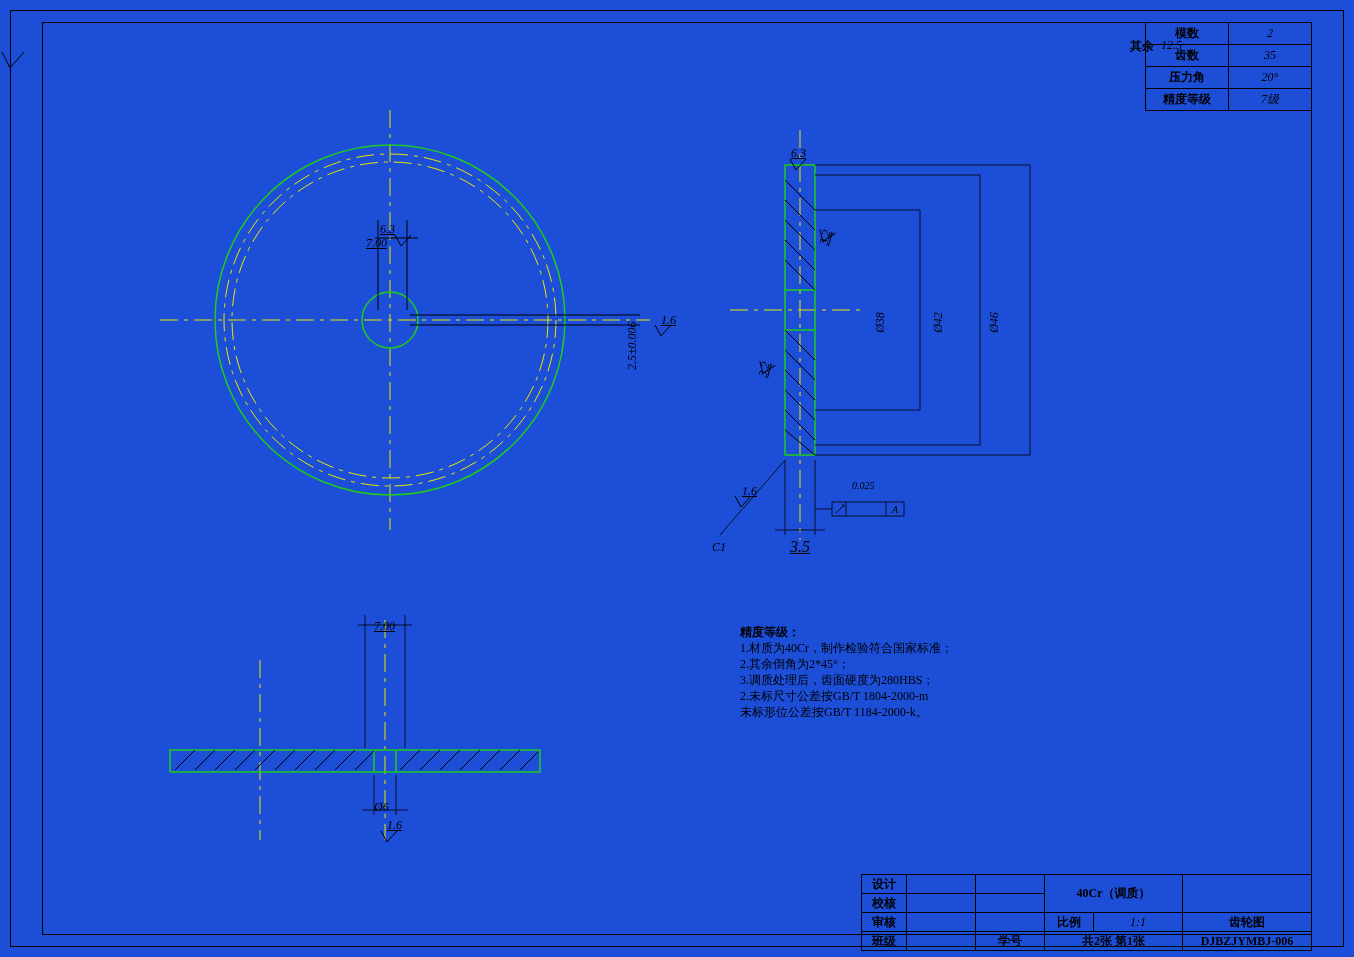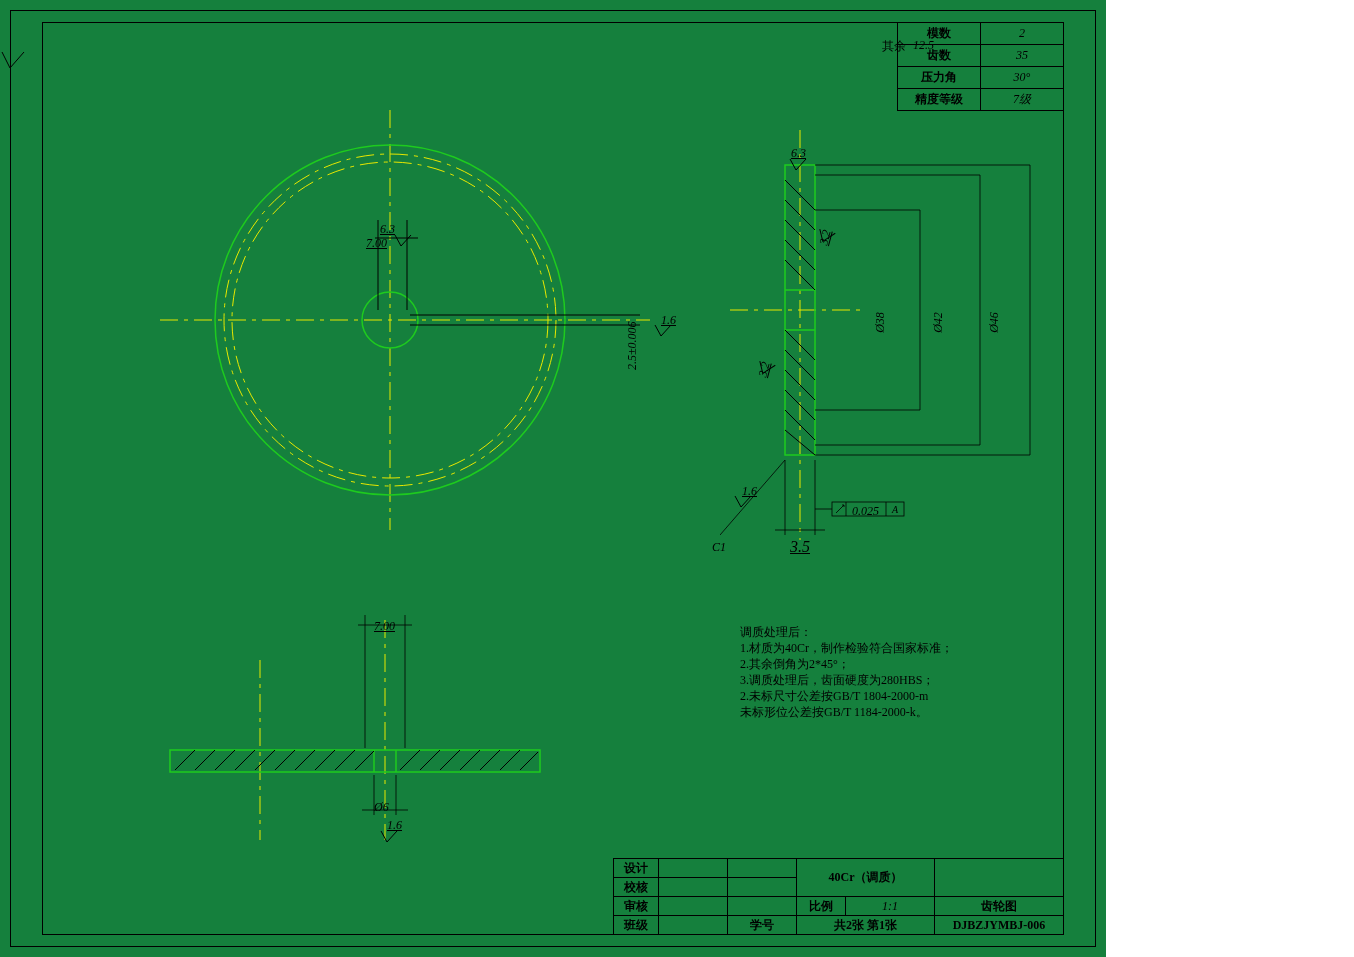--- a/index.html
+++ b/index.html
@@ -1,29 +1,29 @@
 <!DOCTYPE html>
 <html><head>
 <meta charset="utf-8">
 <style>
   html,body{margin:0;padding:0;background:#fff;font-family:"SimSun","Songti SC",serif}
-  .page{position:relative;width:1106px;height:957px;background:#15803d}
+  .page{position:relative;width:1354px;height:957px;background:#1d4ed8}
   .frame-outer{position:absolute;left:10px;top:10px;right:10px;bottom:10px;border:1px solid #000}
   .frame-inner{position:absolute;left:42px;top:22px;right:42px;bottom:22px;border:1px solid #000}
   svg{position:absolute;left:0;top:0}
   .txt{position:absolute;font-size:12px;color:#000;white-space:nowrap}
   .ital{font-style:italic;font-family:"Times New Roman",serif}
-  .bold{font-weight:normal}
+  .bold{font-weight:bold}
   
   .param-table{position:absolute;right:42px;top:22px;border-collapse:collapse;font-size:12px}
   .param-table td{border:1px solid #000;padding:2px 6px;height:16px;text-align:center}
   .param-table td.lab{width:70px;font-weight:bold;font-family:"SimSun"}
   .param-table td.val{width:70px;font-style:italic;font-family:"Times New Roman",serif}
   
-  .titleblock{position:absolute;right:42px;bottom:22px;border-collapse:collapse;font-size:12px}
+  .titleblock{position:absolute;right:42px;bottom:6px;border-collapse:collapse;font-size:12px}
   .titleblock td{border:1px solid #000;padding:0 4px;height:18px;text-align:center}
   .titleblock .b{font-weight:bold}
   
   .notes{position:absolute;left:740px;top:624px;font-size:12px;line-height:16px}
   .notes p{margin:0}
 </style>
 </head>
 <body>
 
 <div class="page">
@@ -35,21 +35,21 @@
         <tr>
           <td class="lab">模数</td>
           <td class="val">2</td>
         </tr>
         <tr>
           <td class="lab">齿数</td>
           <td class="val">35</td>
         </tr>
         <tr>
           <td class="lab">压力角</td>
-          <td class="val">30°</td>
+          <td class="val">20°</td>
         </tr>
         <tr>
           <td class="lab">精度等级</td>
           <td class="val">7级</td>
         </tr>
       </tbody>
   </table>
 
   <div class="txt bold" style="right:200px;top:38px">其余</div>
   <div class="txt ital" style="right:172px;top:38px;">12.5</div>
@@ -164,21 +164,21 @@
       <path d="M1 1 L7 12 L17 1" stroke="#000" fill="none"></path>
     </svg>
 
   <div class="txt ital" style="left:742px;top:484px;text-decoration:underline">1.6</div>
   <svg width="18" height="14" style="left:734px;top:495px">
       <path d="M1 1 L7 12 L17 1" stroke="#000" fill="none"></path>
     </svg>
 
   <div class="txt ital" style="left:712px;top:540px">C1</div>
   <div class="txt ital" style="left:790px;top:538px;font-size:16px;text-decoration:underline">3.5</div>
-  <div class="txt ital" style="left:852px;top:504px;font-size:12px">0.025</div>
+  <div class="txt ital" style="left:852px;top:480px;font-size:10px">0.025</div>
   <div class="txt ital" style="left:892px;top:504px;font-size:10px">A</div>
 
   <div class="txt ital" style="left:870px;top:315px;transform:rotate(-90deg)">Ø38</div>
   <div class="txt ital" style="left:928px;top:315px;transform:rotate(-90deg)">Ø42</div>
   <div class="txt ital" style="left:984px;top:315px;transform:rotate(-90deg)">Ø46</div>
 
   <svg width="420" height="260" style="left:140px;top:610px">
 
     <g stroke="#e8e800" stroke-width="1" stroke-dasharray="18 6 4 6">
       <line x1="245" y1="10" x2="245" y2="230"></line>
@@ -222,21 +222,21 @@
     </g>
   </svg>
   <div class="txt ital" style="left:374px;top:619px;text-decoration:underline">7.00</div>
   <div class="txt ital" style="left:374px;top:800px;">Ø6</div>
   <div class="txt ital" style="left:387px;top:818px;text-decoration:underline">1.6</div>
   <svg width="18" height="14" style="left:380px;top:830px">
       <path d="M1 1 L7 12 L17 1" stroke="#000" fill="none"></path>
     </svg>
 
   <div class="notes">
-    <p class="bold">调质处理后：</p>
+    <p class="bold">精度等级：</p>
     <p>1.材质为40Cr，制作检验符合国家标准；</p>
     <p>2.其余倒角为2*45°；</p>
     <p>3.调质处理后，齿面硬度为280HBS；</p>
     <p>2.未标尺寸公差按GB/T 1804-2000-m</p>
     <p>  未标形位公差按GB/T 1184-2000-k。</p>
   </div>
 
   <table class="titleblock">
     <tbody>
         <tr>

